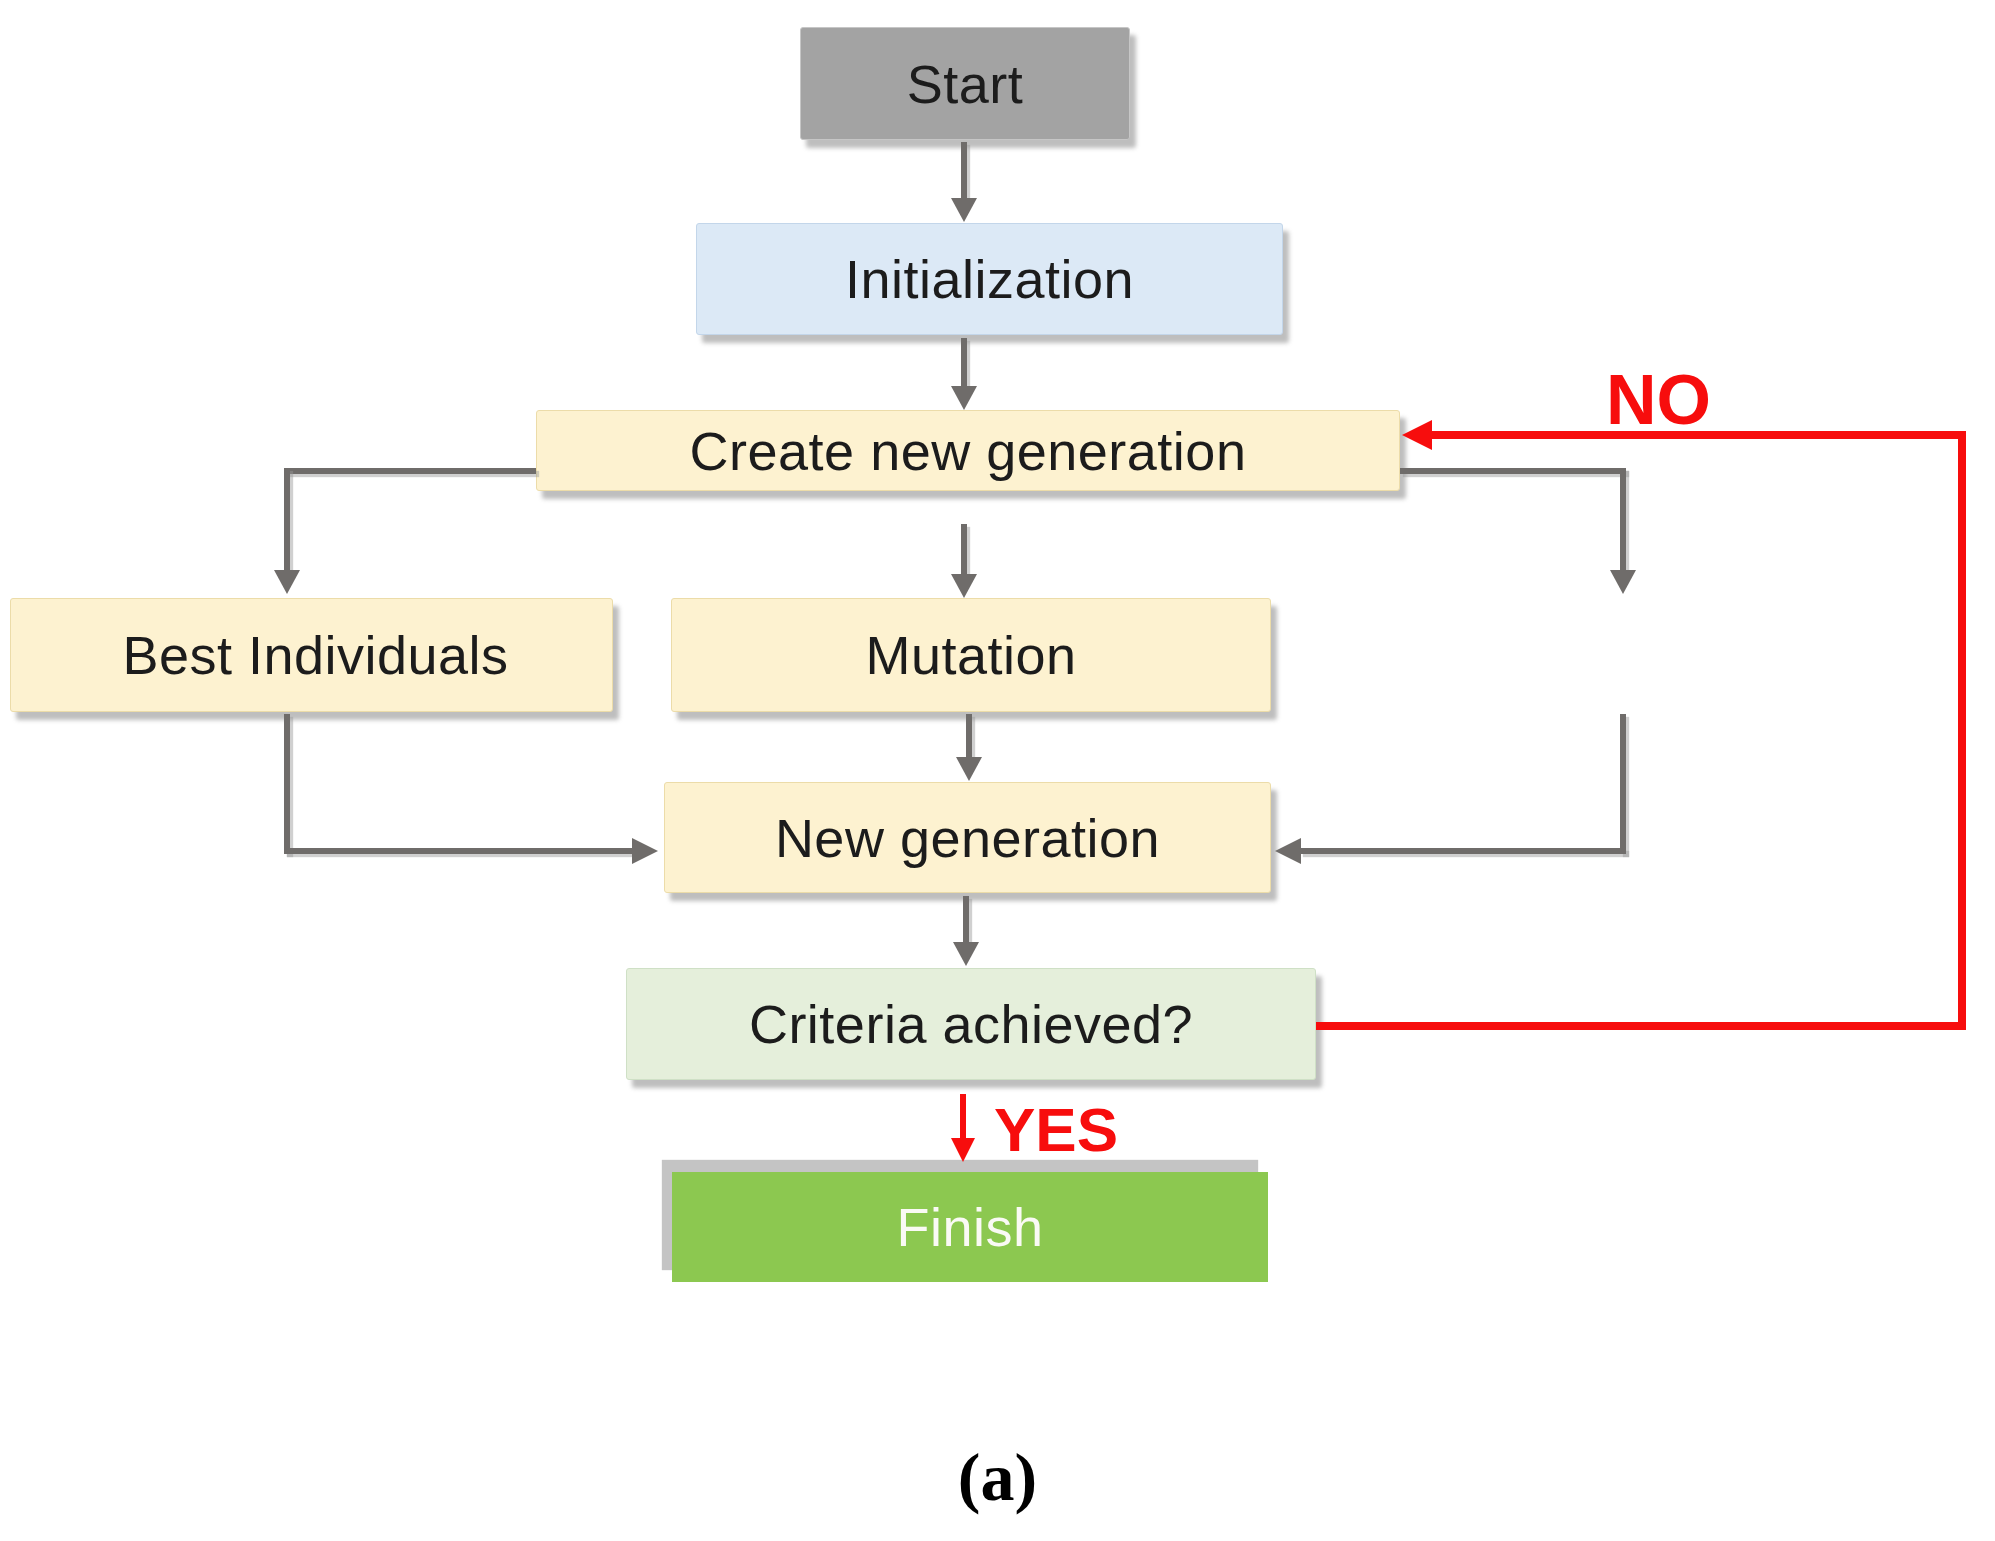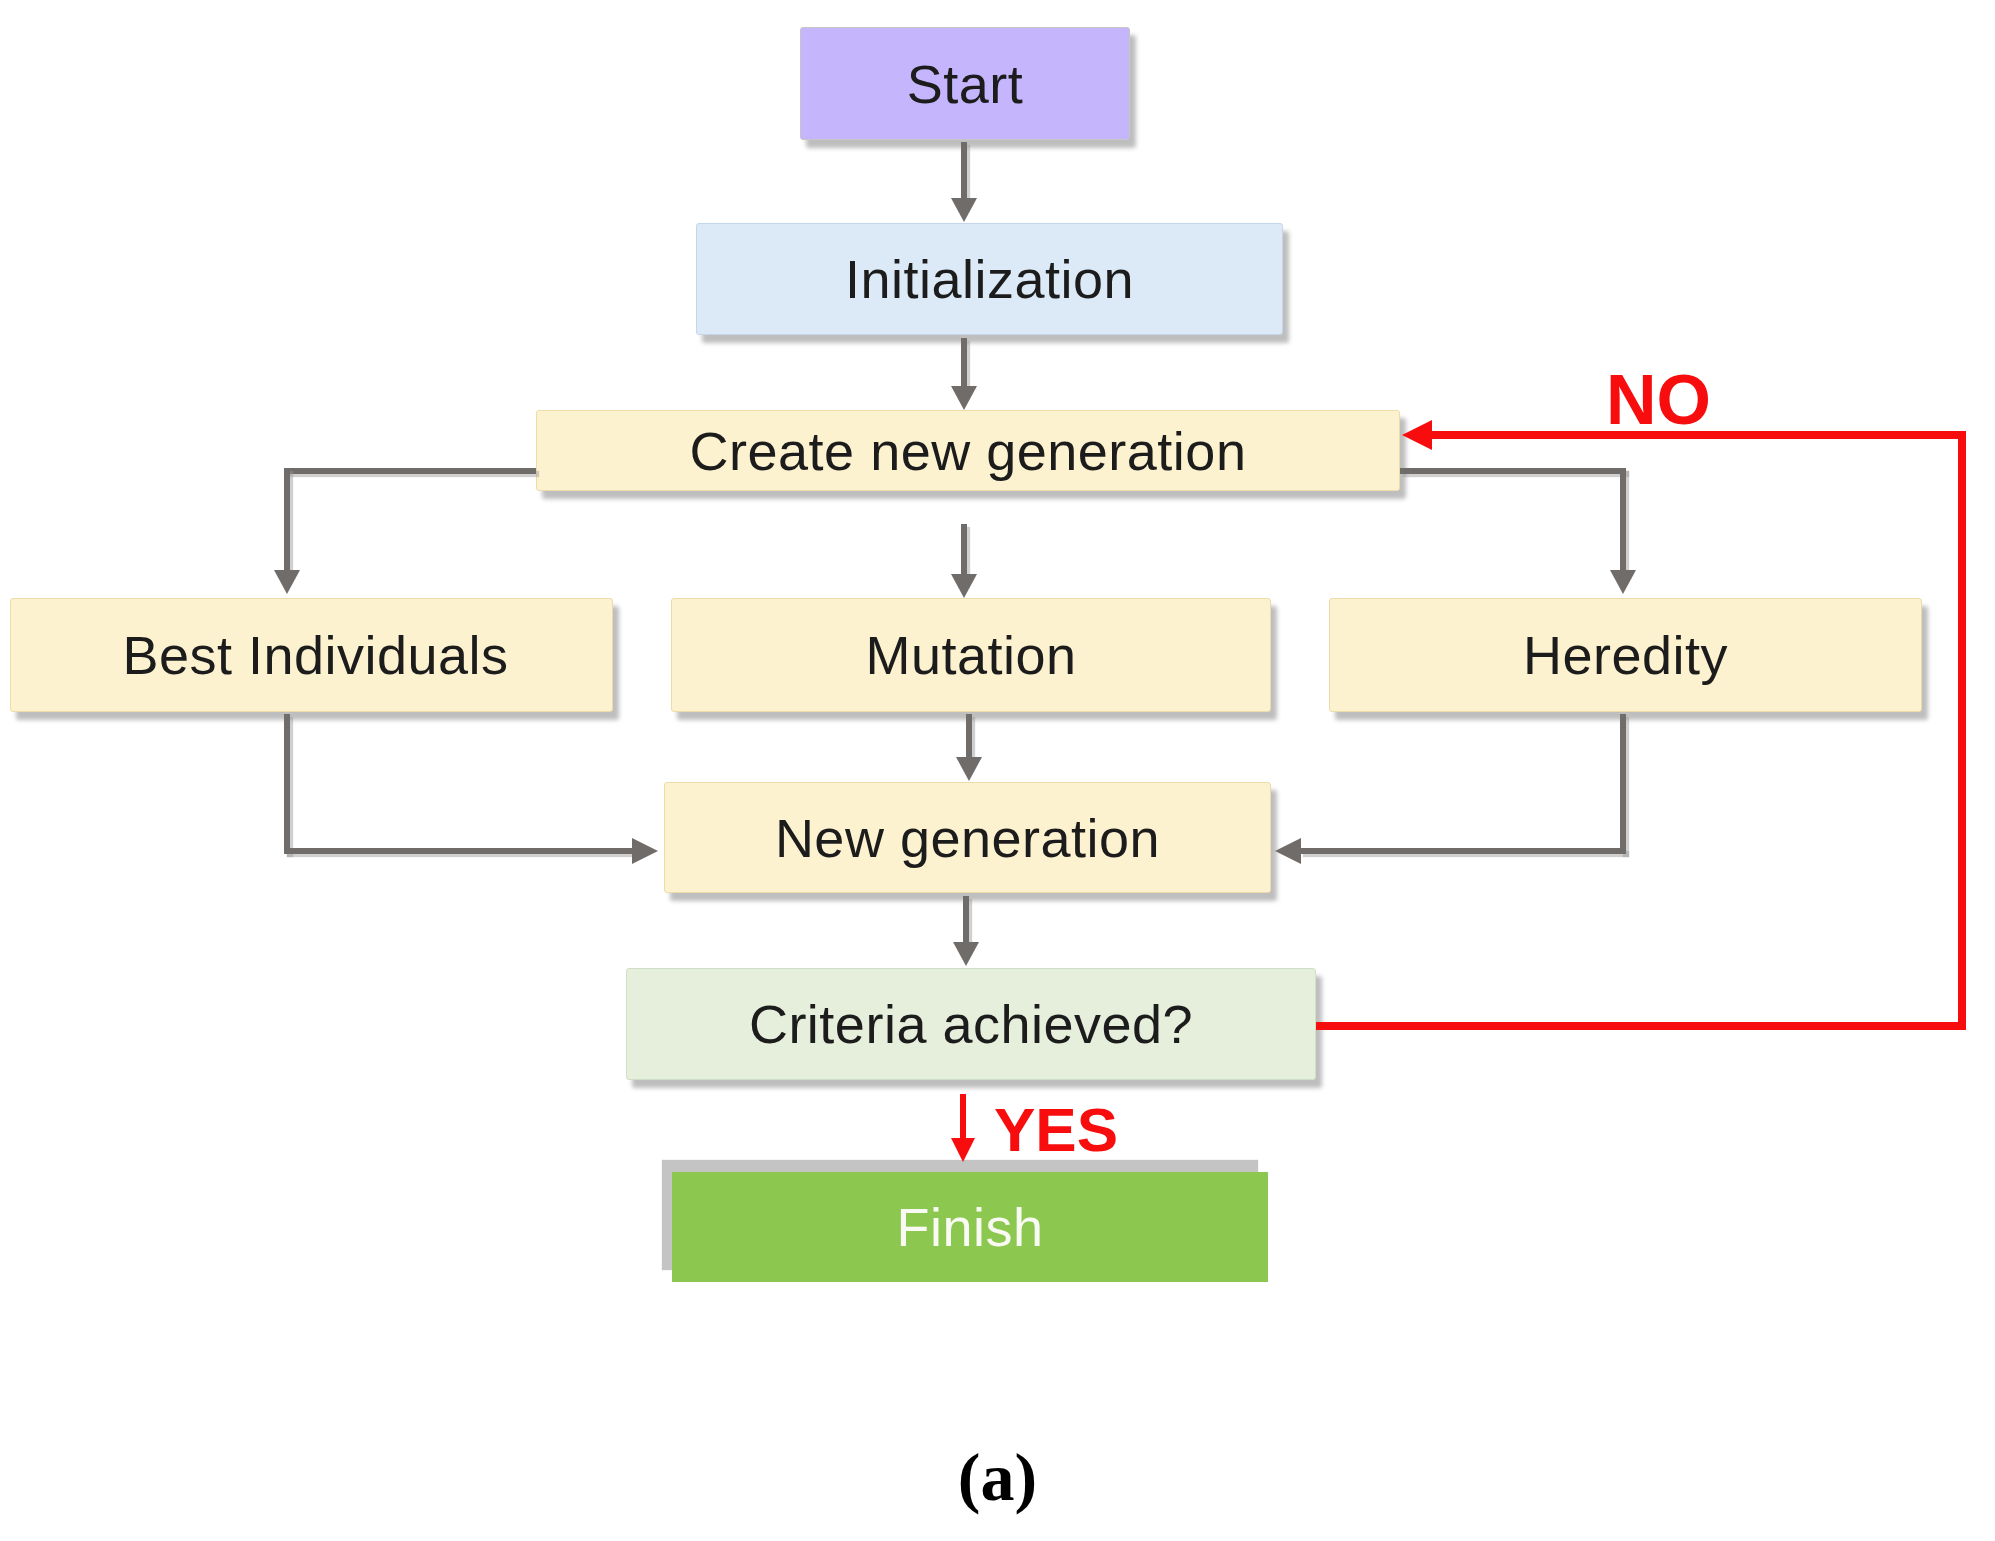--- a/index.html
+++ b/index.html
@@ -63,43 +63,40 @@
     text-align:center;
     font-family:"Liberation Serif", serif;
     font-weight:bold;font-size:68px;color:#000;
   }
 </style>
 </head>
 <body>
 
 <div class="canvas">
 
-  <div class="node node--start" style="background-color: #c4b5fd;">
+  <div class="node node--start" style="background-color: #a3a3a3;">
     <span class="node-label">Start</span>
   </div>
 
   <div class="node node--init" style="background-color: rgb(220, 233, 246);">
     <span class="node-label">Initialization</span>
   </div>
 
   <div class="node node--create" style="background-color: rgb(253, 242, 208);">
     <span class="node-label">Create new generation</span>
   </div>
 
   <div class="node node--best" style="background-color: rgb(253, 242, 208);">
     <span class="node-label">Best Individuals</span>
   </div>
 
   <div class="node node--mutation" style="background-color: rgb(253, 242, 208);">
     <span class="node-label">Mutation</span>
   </div>
 
-  <div class="node node--heredity" style="background-color: rgb(253, 242, 208);">
-    <span class="node-label">Heredity</span>
-  </div>
 
   <div class="node node--newgen" style="background-color: rgb(253, 242, 208);">
     <span class="node-label">New generation</span>
   </div>
 
   <div class="node node--criteria" style="background-color: rgb(229, 239, 219);">
     <span class="node-label">Criteria achieved?</span>
   </div>
 
   <div class="node node--finish" style="background-color: rgb(140, 200, 80); text-align: center;">

